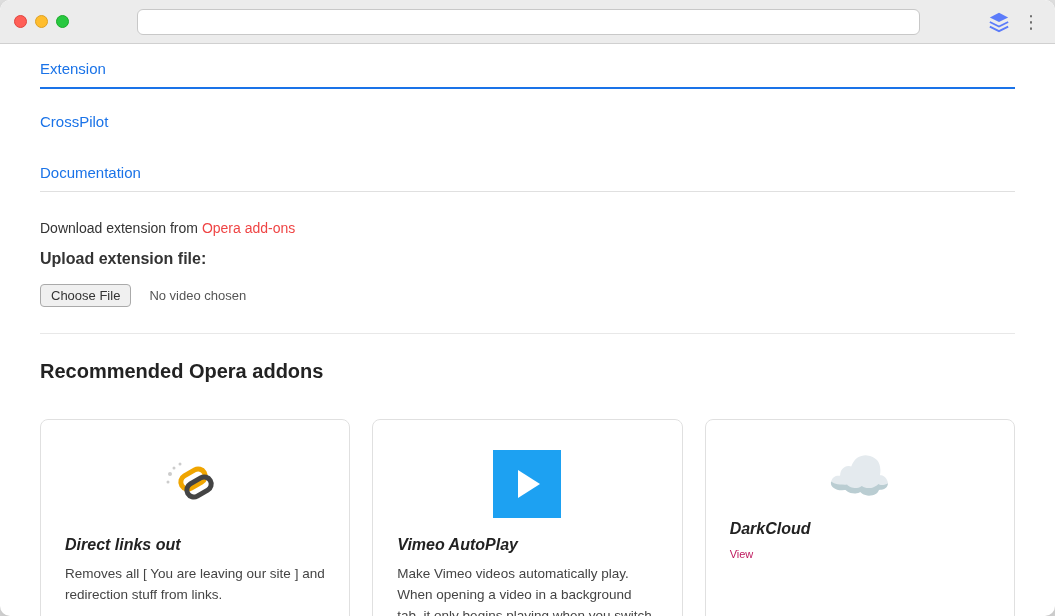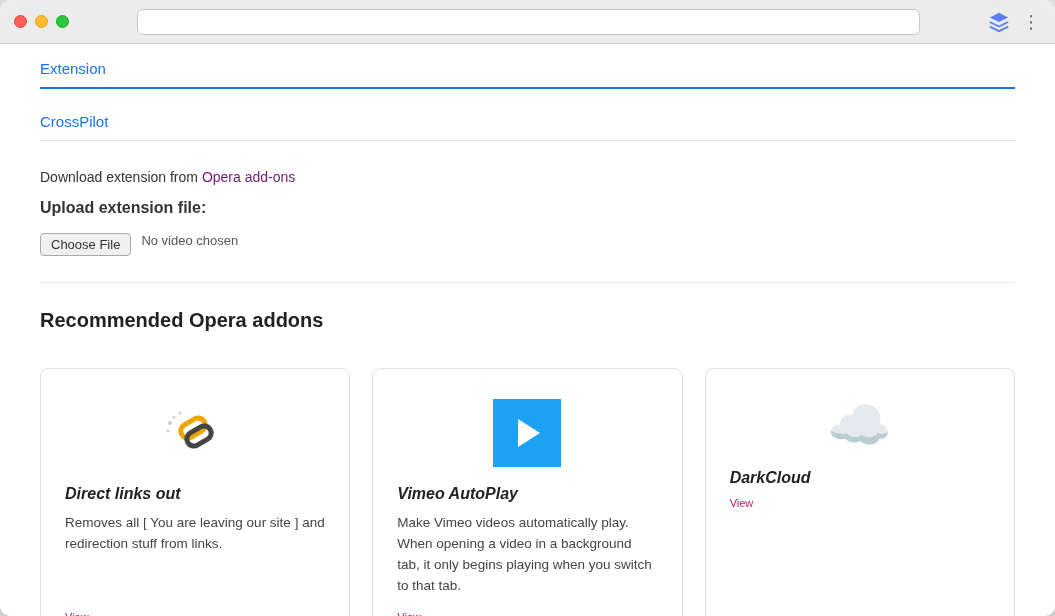--- a/index.html
+++ b/index.html
@@ -112,35 +112,36 @@
       margin-bottom: 10px;
     }
 
     .download-line {
       font-size: 14px;
       color: #333;
       margin-bottom: 14px;
     }
 
     .download-link {
-      color: #701a75;
+      color: #ef4444;
       text-decoration: none;
     }
 
     .upload-label {
       font-size: 16px;
       font-weight: 600;
       color: #333;
       margin-bottom: 16px;
       display: block;
     }
 
     .file-input-row {
       display: flex;
-      gap: 10px;
+      align-items: center;
+      gap: 18px;
     }
 
     .choose-file-btn {
       padding: 3px 10px;
       background: #f0f0f0;
       border: 1px solid #aaa;
       border-radius: 4px;
       font-size: 13px;
       color: #333;
       cursor: pointer;
@@ -253,20 +254,21 @@
       </svg>
       <span class="menu-dots">⋮</span>
     </div>
   </div>
 
   <div class="browser-content">
 
     <div class="tabs">
       <a class="tab active">Extension</a>
       <a class="tab">CrossPilot</a>
+      <a class="tab">Documentation</a>
     </div>
 
     <div class="upload-section">
       <p class="download-line">
         <span>Download extension from </span><a class="download-link">Opera add-ons</a>
       </p>
       <span class="upload-label">Upload extension file:</span>
       <div class="file-input-row">
         <button class="choose-file-btn">Choose File</button>
         <span class="no-file-text">No video chosen</span>

